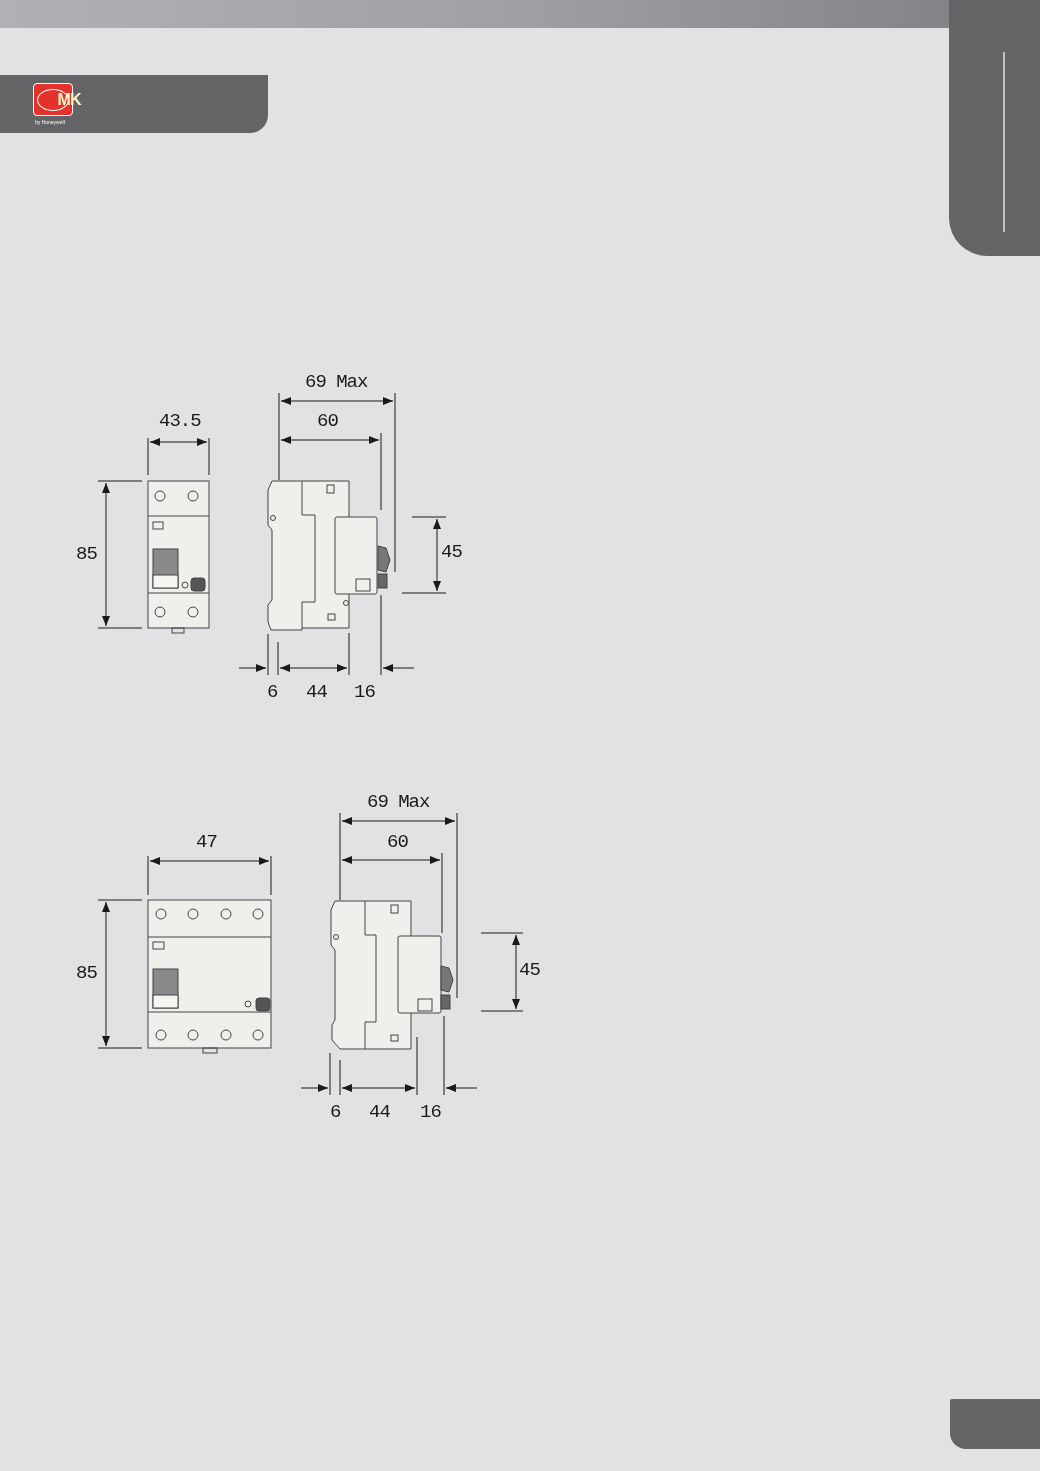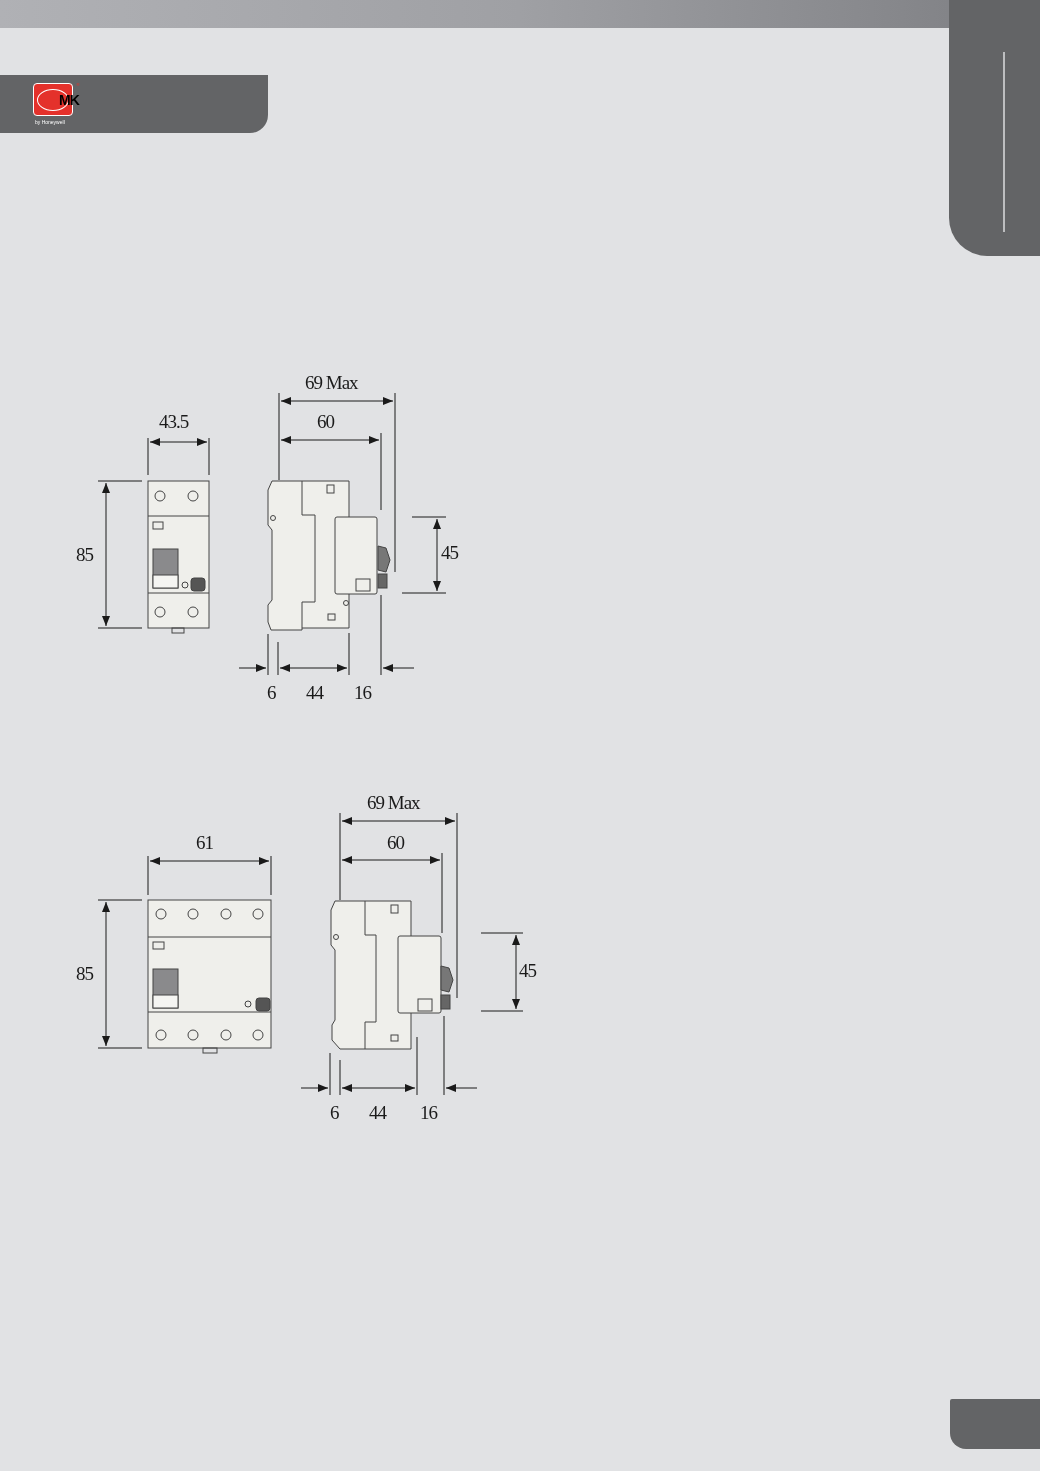--- a/index.html
+++ b/index.html
@@ -3,25 +3,25 @@
 <meta charset="utf-8">
 <style>
   html,body{margin:0;padding:0;}
   body{width:1040px;height:1471px;background:#e1e2e4;position:relative;overflow:hidden;font-family:"DejaVu Sans",sans-serif;}
   .topbar{position:absolute;left:0;top:0;width:1040px;height:28px;background:linear-gradient(90deg,#b0b1b5 0%,#9fa0a4 50%,#7d7e82 100%);}
   .side-tab{position:absolute;left:949px;top:0;width:91px;height:256px;background:#636466;border-bottom-left-radius:38px;}
   .side-tab .rule{position:absolute;left:54px;top:52px;width:2px;height:180px;background:#bdbec0;}
   .logo-band{position:absolute;left:0;top:75px;width:268px;height:58px;background:#636466;border-bottom-right-radius:18px;}
   .mk-logo{position:absolute;left:33px;top:83px;width:40px;height:33px;background:#e4312b;border-radius:4px;border:1.5px solid #fff;box-sizing:border-box;display:flex;align-items:center;justify-content:center;}
   .mk-oval{width:32px;height:22px;border:1.5px solid #fff;border-radius:50%;display:flex;align-items:center;justify-content:center;box-sizing:border-box;}
-  .mk-text{color:#000000;font-family:"Liberation Sans",sans-serif;font-weight:bold;font-size:14px;letter-spacing:-1px;margin-left:32px;}
+  .mk-text{color:#fef9c3;font-family:"Liberation Sans",sans-serif;font-weight:bold;font-size:16px;letter-spacing:-1px;margin-left:32px;}
   .reg{position:absolute;left:76px;top:82px;color:#e4312b;font-size:4px;}
   .byline{position:absolute;left:35px;top:119px;color:#fff;font-size:5px;font-family:"Liberation Sans",sans-serif;}
   .page-tab{position:absolute;left:950px;top:1399px;width:90px;height:50px;background:#636466;border-top-left-radius:2px;border-bottom-left-radius:16px;}
-  .dim{position:absolute;font-family:Liberation Serif, serif;font-size:19px;color:#1a1a1a;letter-spacing:-1px;line-height:1;}
+  .dim{position:absolute;font-family:Liberation Mono, monospace;font-size:19px;color:#1a1a1a;letter-spacing:-1px;line-height:1;}
   svg.drawing{position:absolute;left:0;top:0;}
 </style>
 </head>
 <body>
 
 <div class="topbar"></div>
 <div class="side-tab">
     <div class="rule"></div>
   </div>
 <div class="logo-band"></div>
@@ -147,20 +147,20 @@
 
 <span class="dim" style="left:159px;top:412px;">43.5</span>
 <span class="dim" style="left:76px;top:545px;">85</span>
 <span class="dim" style="left:305px;top:373px;">69 Max</span>
 <span class="dim" style="left:317px;top:412px;">60</span>
 <span class="dim" style="left:441px;top:543px;">45</span>
 <span class="dim" style="left:267px;top:683px;">6</span>
 <span class="dim" style="left:306px;top:683px;">44</span>
 <span class="dim" style="left:354px;top:683px;">16</span>
 
-<span class="dim" style="left:196px;top:833px;">61</span>
+<span class="dim" style="left:196px;top:833px;">47</span>
 <span class="dim" style="left:76px;top:964px;">85</span>
 <span class="dim" style="left:367px;top:793px;">69 Max</span>
 <span class="dim" style="left:387px;top:833px;">60</span>
 <span class="dim" style="left:519px;top:961px;">45</span>
 <span class="dim" style="left:330px;top:1103px;">6</span>
 <span class="dim" style="left:369px;top:1103px;">44</span>
 <span class="dim" style="left:420px;top:1103px;">16</span>
 
 </body></html>

